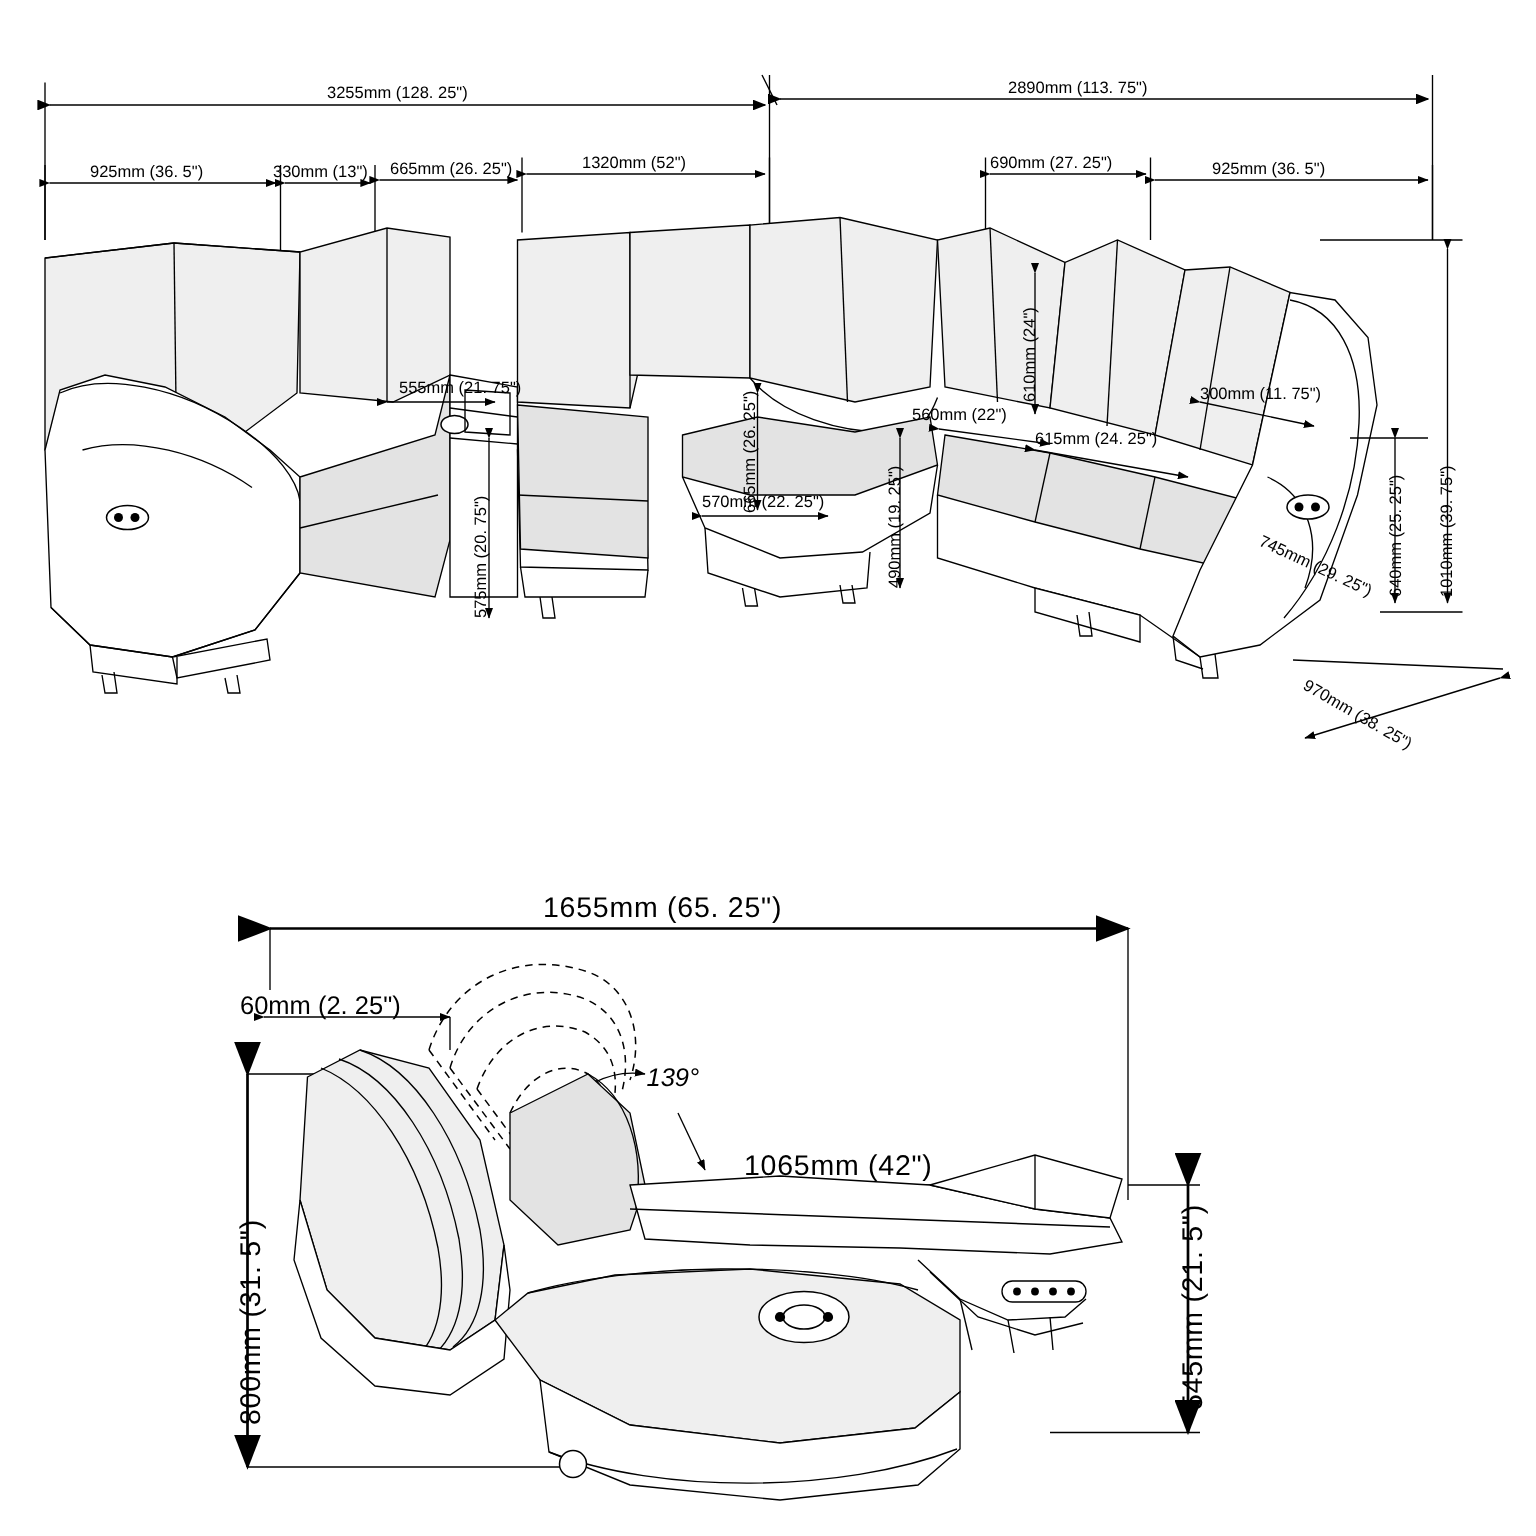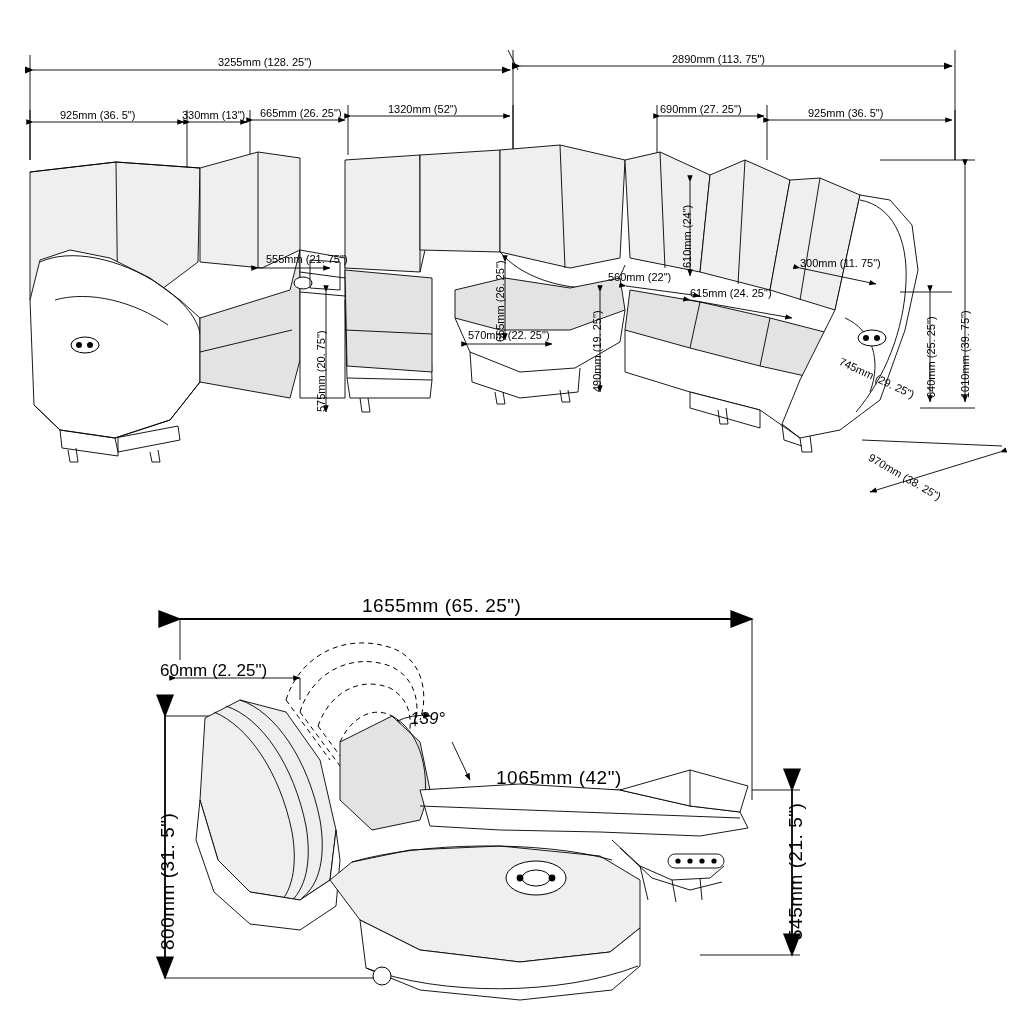--- a/index.html
+++ b/index.html
@@ -37,20 +37,21 @@
   .dim-label.big {
     font-size: 19px;
     letter-spacing: 0.5px;
   }
   .dim-label.mid {
     font-size: 17px;
   }
   .dim-label.ang {
     font-size: 17px;
     font-style: italic;
+    margin-left: 21px;
   }
   .rot90 { transform: rotate(-90deg); transform-origin: left top; }
   .rotr25 { transform: rotate(25deg); transform-origin: left top; }
   .rotr30 { transform: rotate(30deg); transform-origin: left top; }
   .thin { fill: none; stroke: #000; stroke-width: 0.9; }
   .thick { fill: none; stroke: #000; stroke-width: 1.8; }
   .dash { fill: none; stroke: #000; stroke-width: 1; stroke-dasharray: 5 4; }
   .fillblk { fill: #000; stroke: none; }
   .shade { fill: #efefef; stroke: #000; stroke-width: 0.9; }
   .shade2 { fill: #e3e3e3; stroke: #000; stroke-width: 0.9; }

